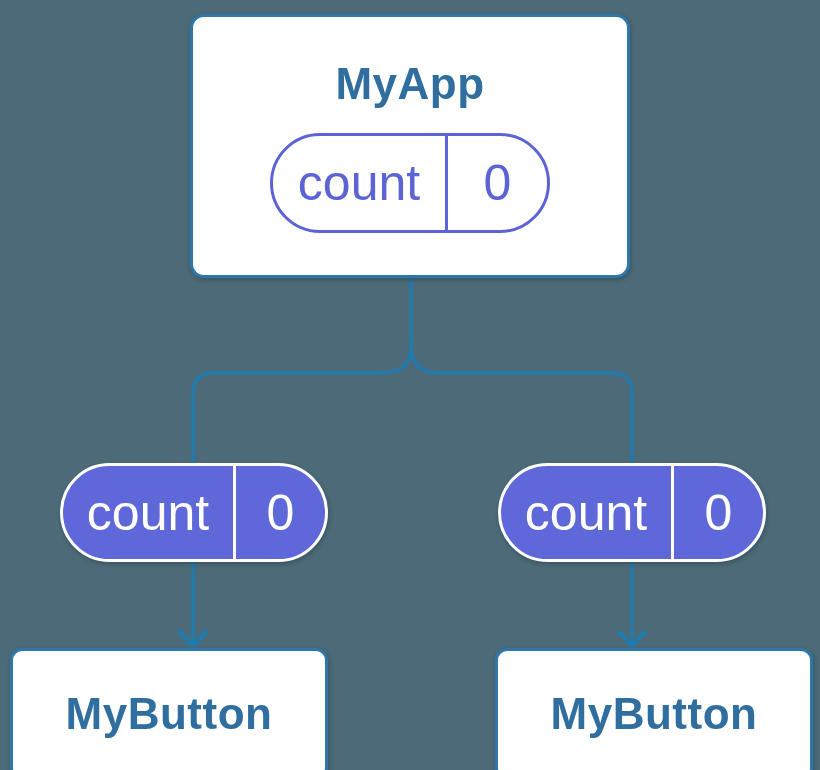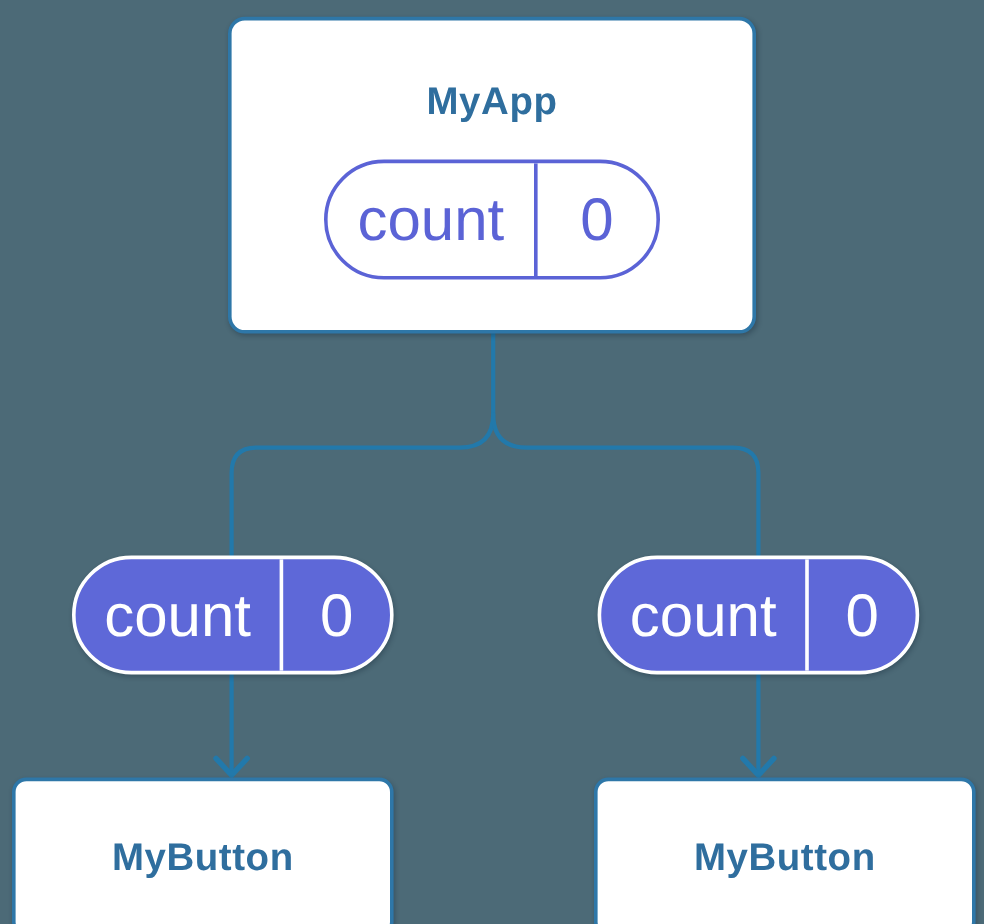--- a/index.html
+++ b/index.html
@@ -43,21 +43,21 @@
     border: 3px solid var(--border-blue);
     border-radius: 14px;
     z-index: 2;
     display: flex;
     flex-direction: column;
     align-items: center;
     box-shadow: 1px 2px 4px rgba(12, 30, 45, 0.3);
   }
   .node-title {
     color: var(--text-blue);
-    font-size: 32px;
+    font-size: 44px;
     font-weight: 700;
     letter-spacing: 0.5px;
     line-height: 54px;
   }
   .node.root {
     left: 190px; top: 14px;
     width: 440px; height: 264px;
     padding-top: 40px;
   }
   .node.root .node-title { margin-bottom: 22px; }

